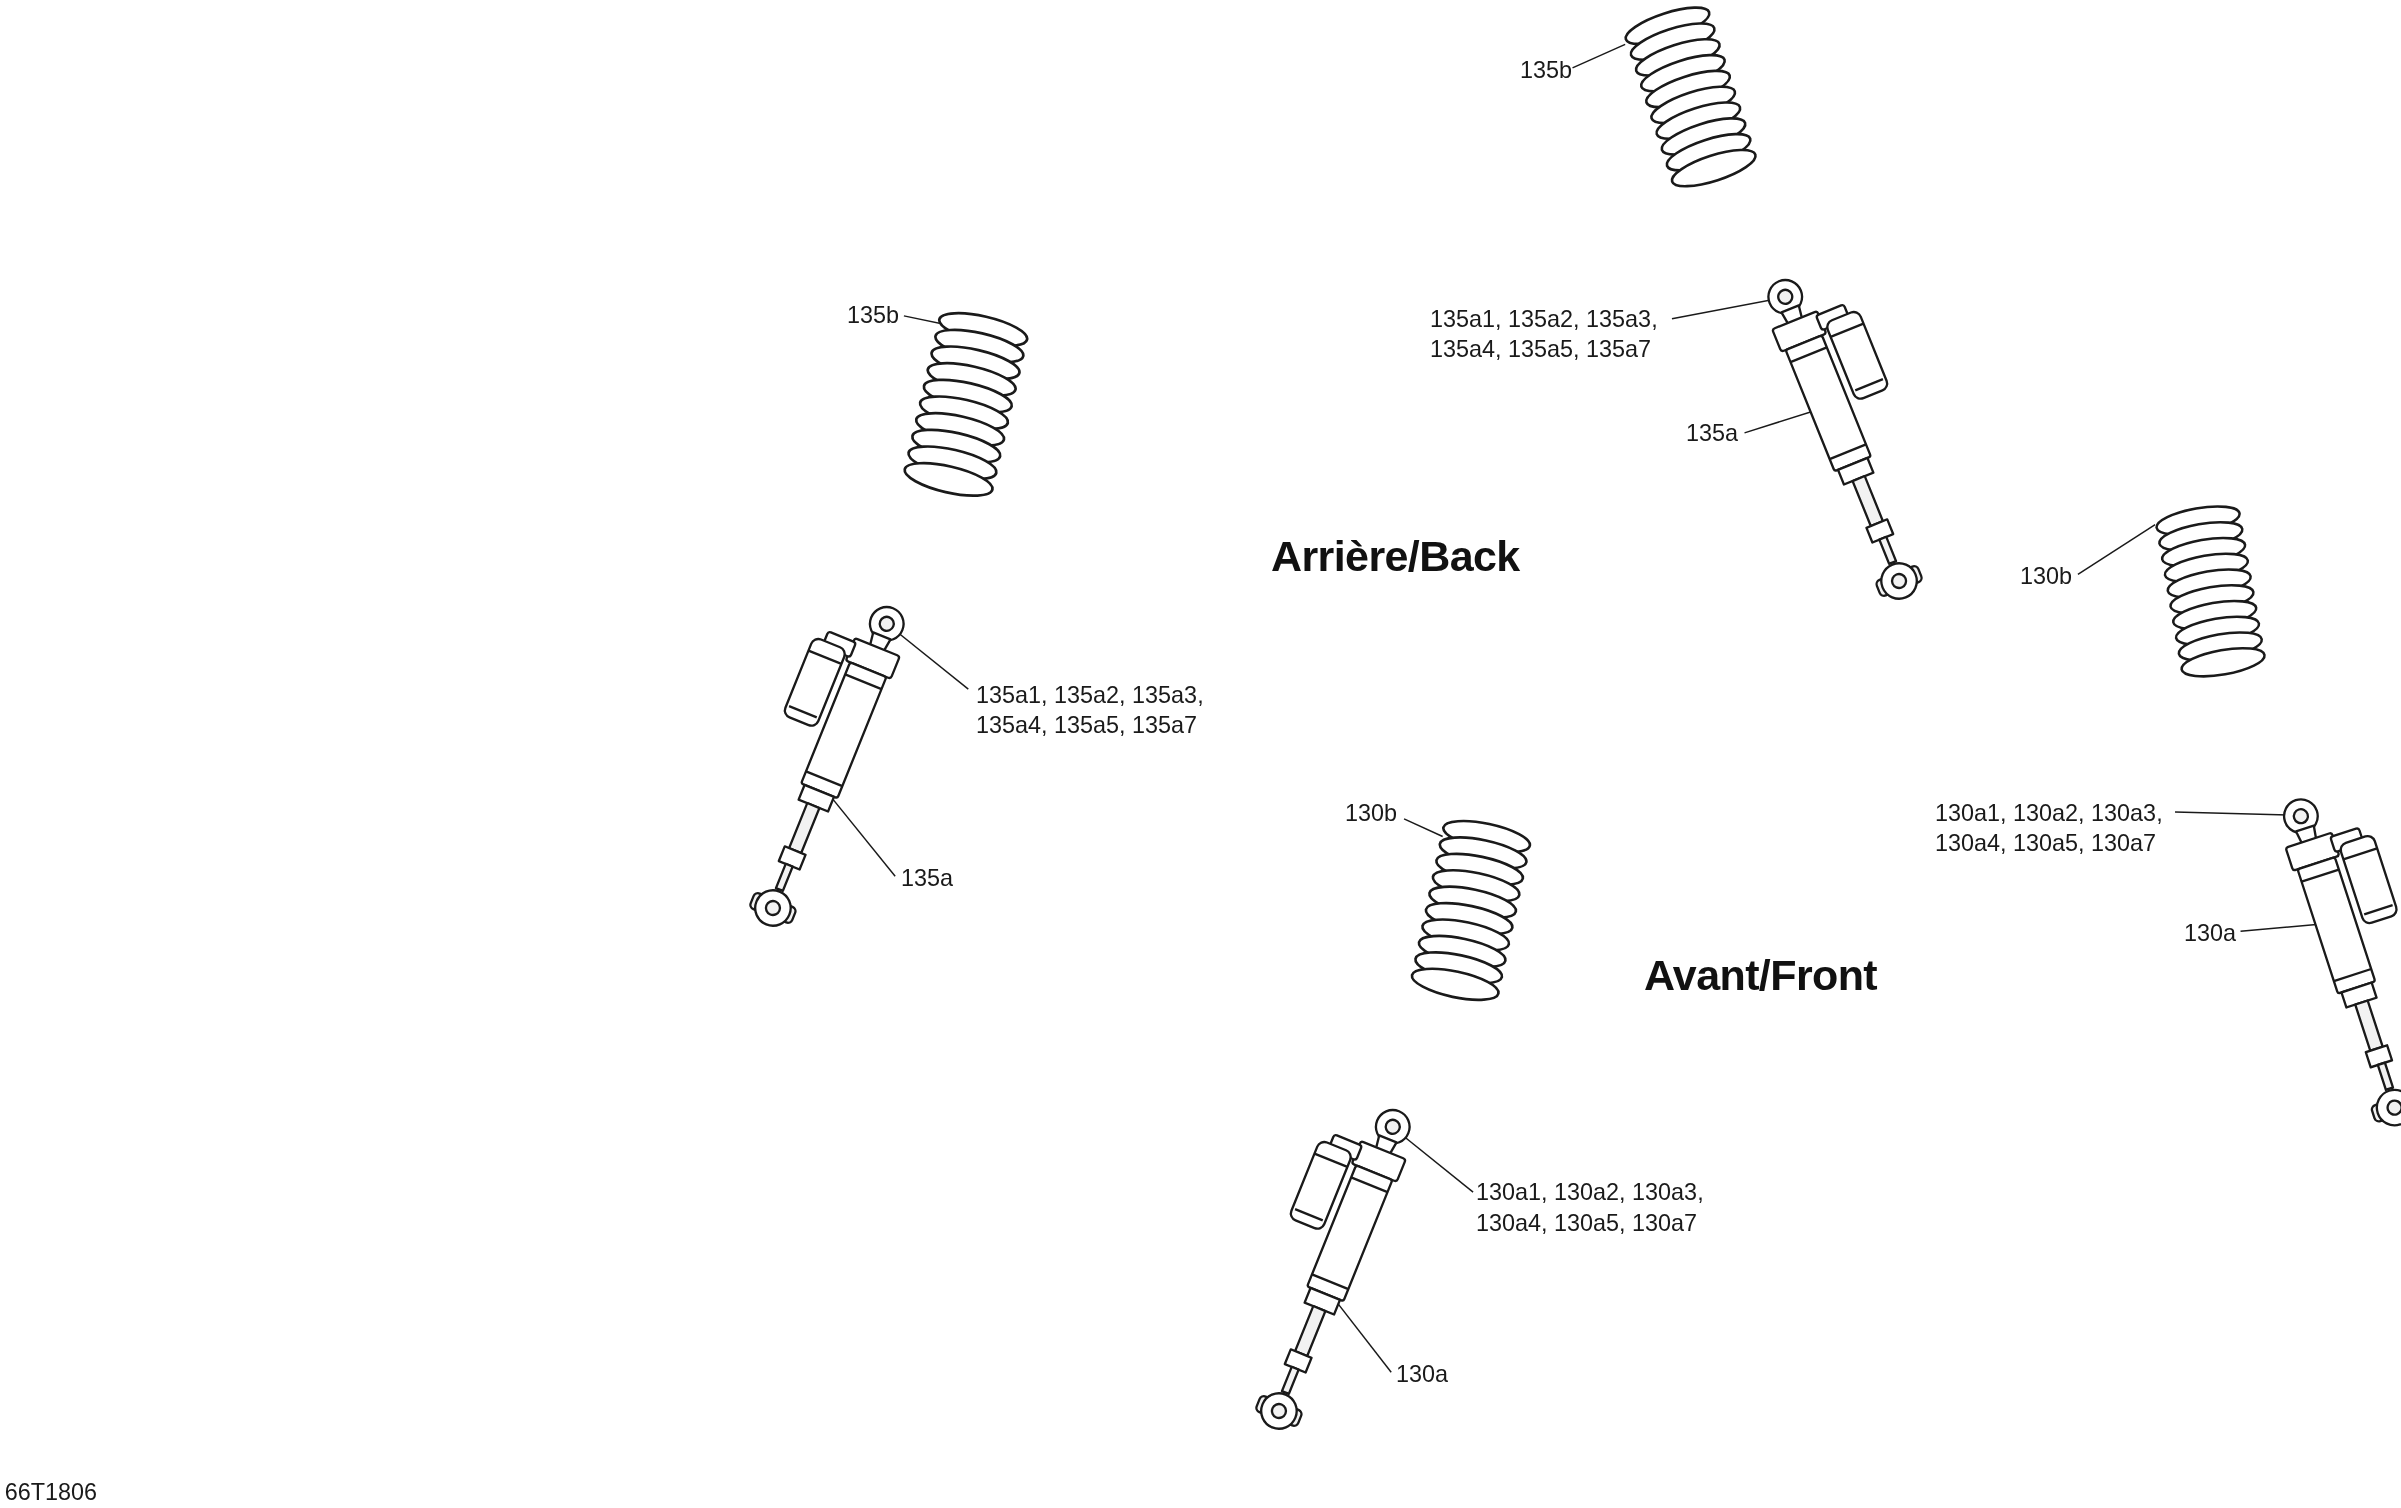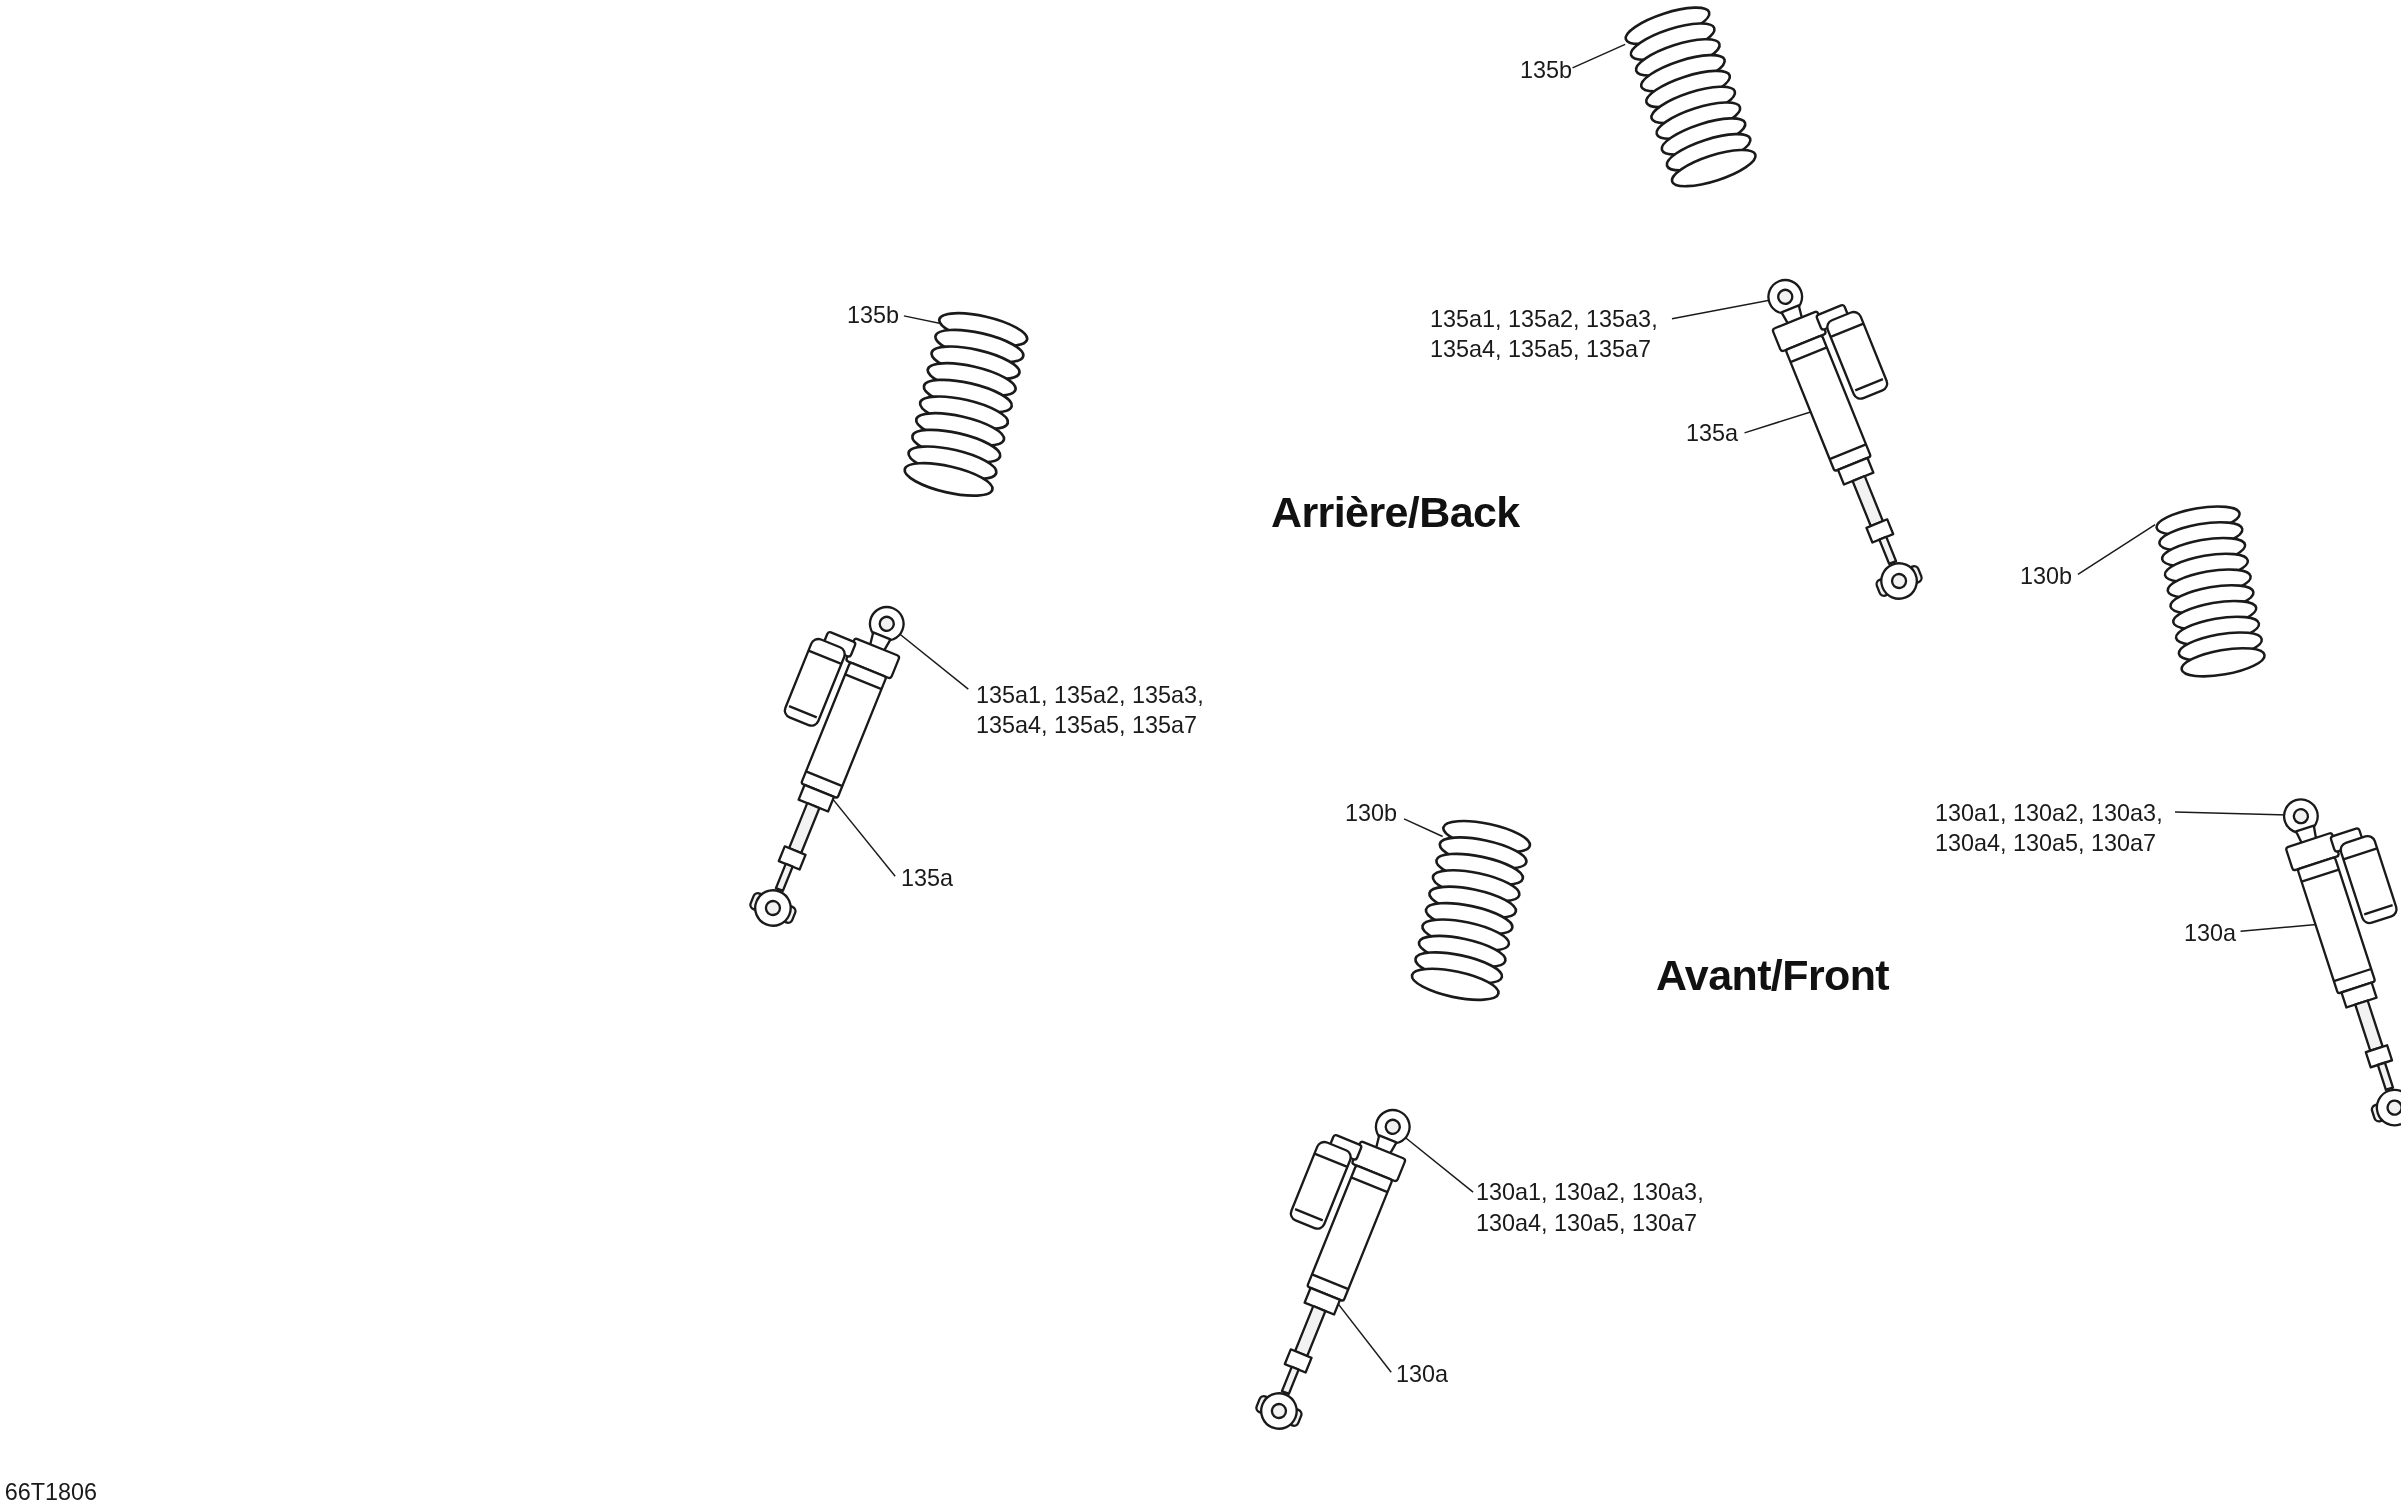--- a/index.html
+++ b/index.html
@@ -124,22 +124,22 @@
   <svg viewBox="0 0 300 800">
       <use href="#shock"></use>
     </svg>
 </div>
 <div class="part" style="left:1251px;top:1090px;width:140px;height:374px;transform:rotate(22deg);">
   <svg viewBox="0 0 300 800">
       <use href="#shock"></use>
     </svg>
 </div>
 
-<div class="section-title" style="left:1271px;top:488px;text-align:center;">Arrière/Back</div>
-<div class="section-title" style="left:1644px;top:951px;margin-left:12px;">Avant/Front</div>
+<div class="section-title" style="left:1271px;top:532px;text-align:center;">Arrière/Back</div>
+<div class="section-title" style="left:1644px;top:951px;">Avant/Front</div>
 
 <div class="callout" style="left:1520px;top:56px;">135b</div>
 <div class="callout" style="left:847px;top:301px;">135b</div>
 
 <div class="callout" style="left:1430px;top:305px;">135a1, 135a2, 135a3,</div>
 <div class="callout" style="left:1430px;top:335px;">135a4, 135a5, 135a7</div>
 <div class="callout" style="left:1686px;top:419px;">135a</div>
 
 <div class="callout" style="left:2020px;top:562px;">130b</div>
 

